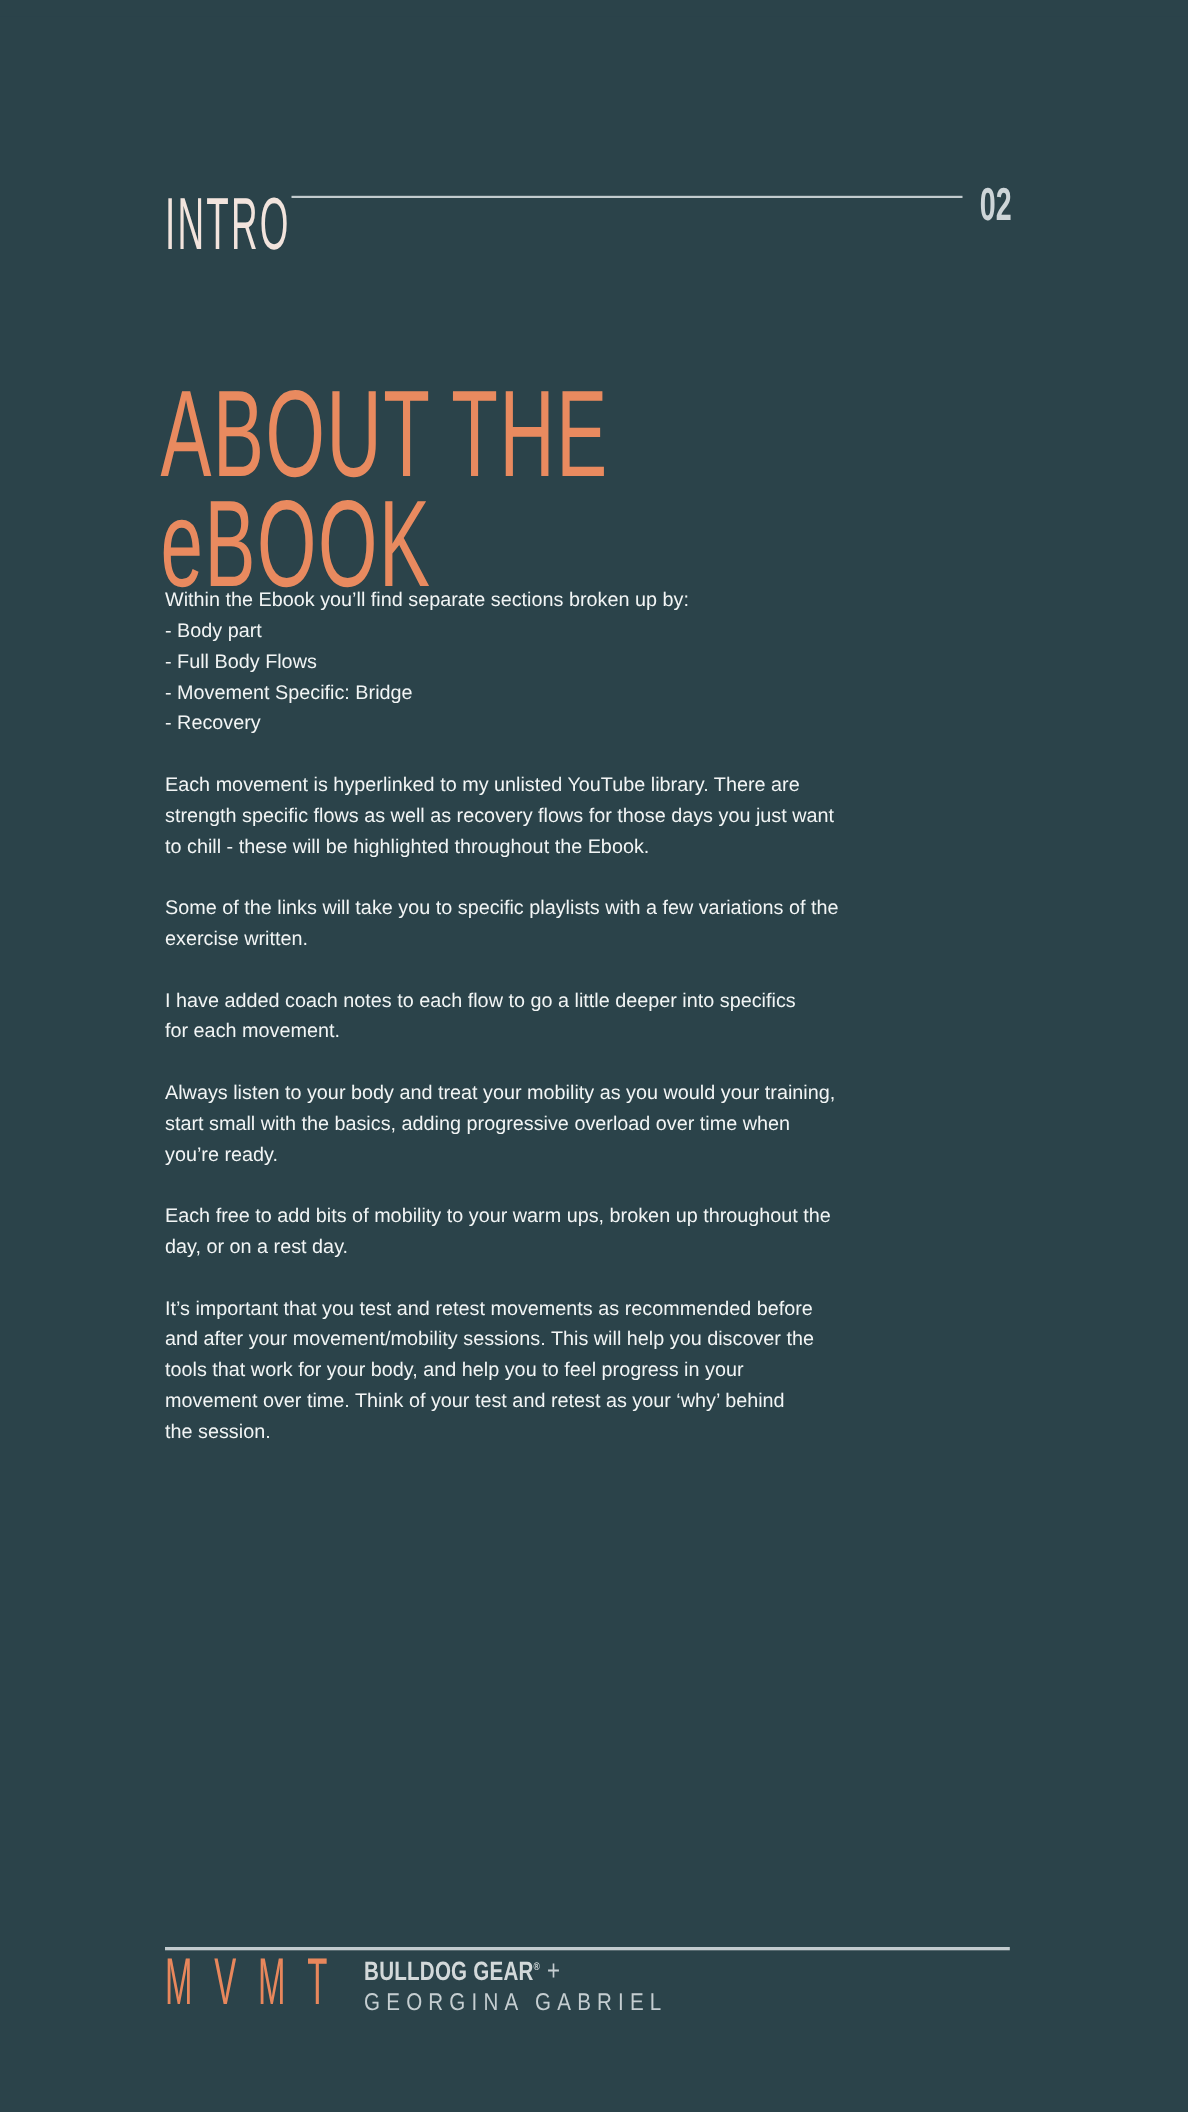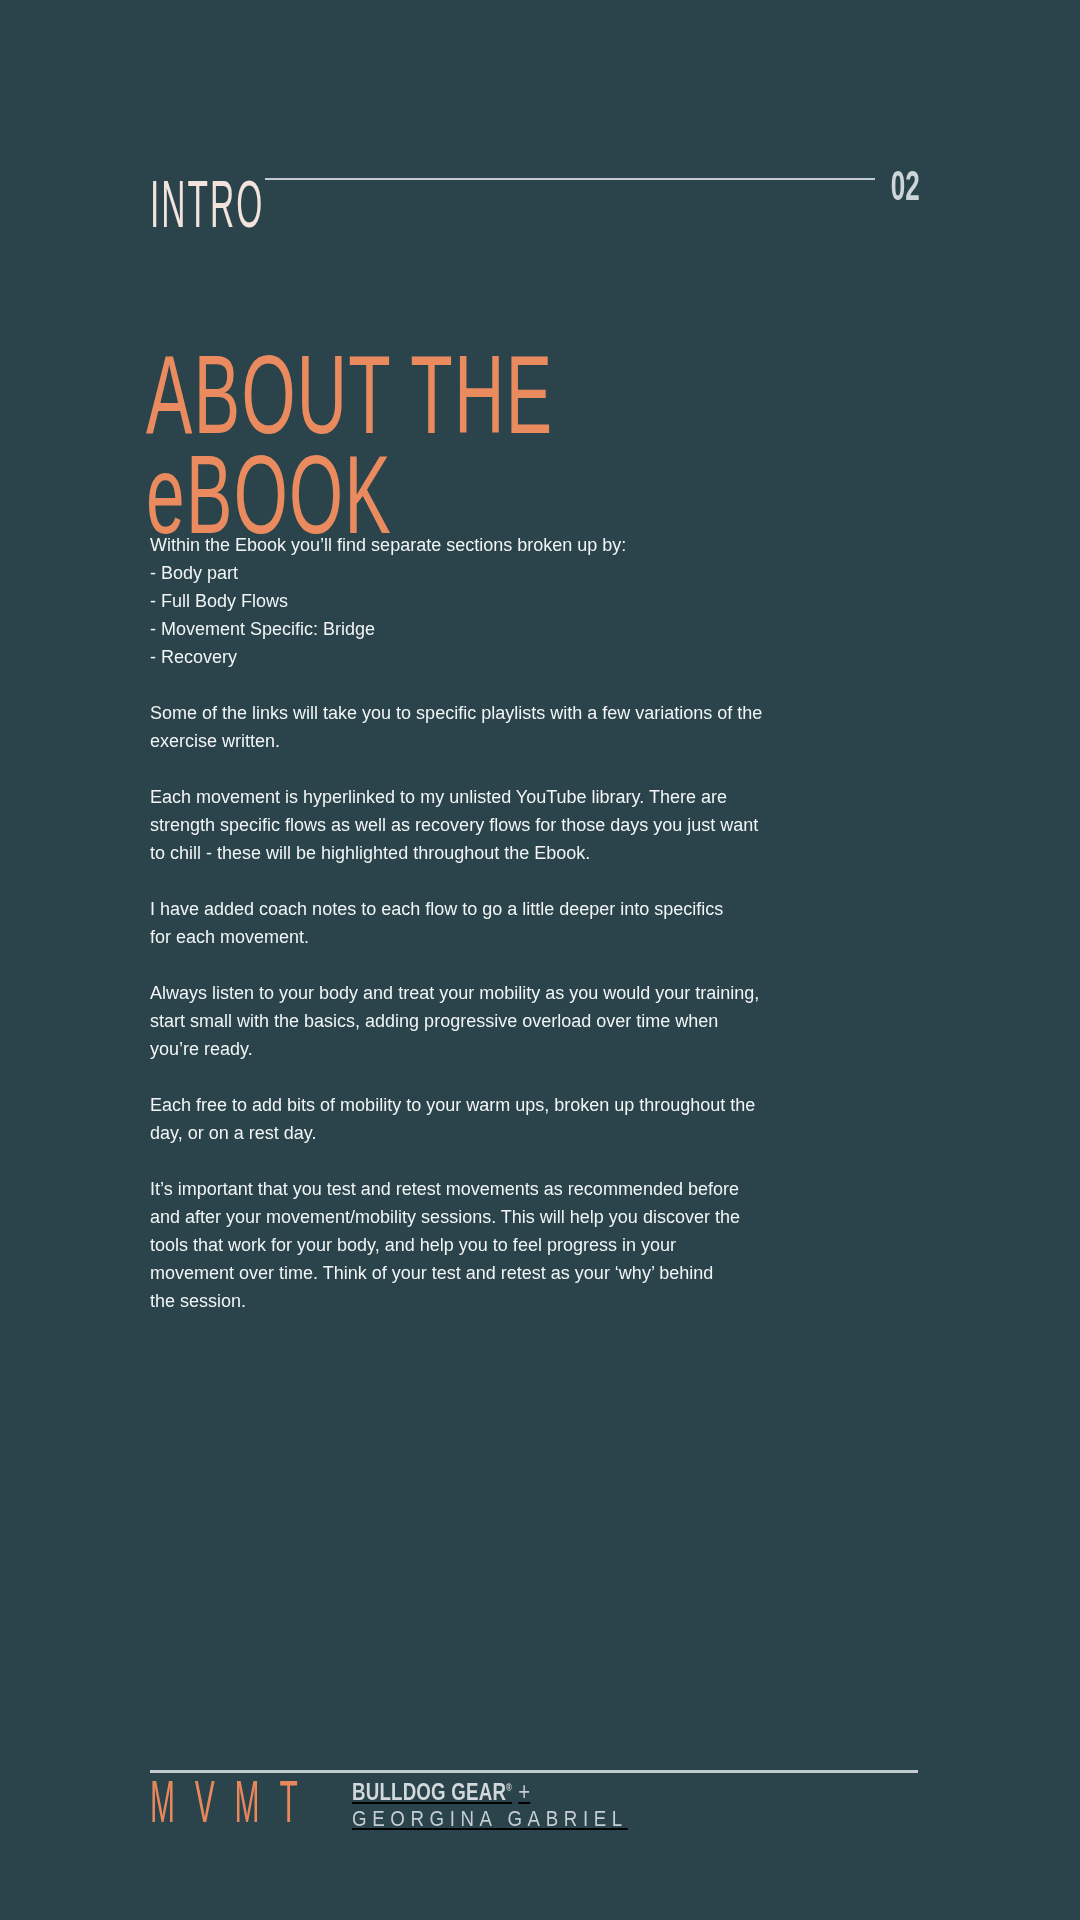--- a/index.html
+++ b/index.html
@@ -72,21 +72,21 @@
   }
   .mvmt-logo{
     position:absolute;left:150px;top:1757px;
     font-size:60px;line-height:60px;
     letter-spacing:0.66em;
     color:var(--mvmt,#e8875c);
     transform:scaleX(0.5);transform-origin:0 0;
     white-space:nowrap;
   }
   .brand{
-    position:absolute;left:352px;top:1763px;text-decoration:underline;
+    position:absolute;left:331px;top:1763px;
   }
   .brand-line1{
     font-size:24px;line-height:26px;font-weight:bold;
     letter-spacing:0.01em;
     color:var(--brand-strong,#d3d9da);
     transform:scaleX(0.78);transform-origin:0 0;
     white-space:nowrap;
   }
   .brand-line1 .reg{
     font-size:10px;vertical-align:super;line-height:0;
@@ -118,25 +118,25 @@
     <div>ABOUT THE</div>
     <div>eBOOK</div>
   </div>
 
   <div class="body-copy">
     <p>Within the Ebook you’ll find separate sections broken up by:
 - Body part
 - Full Body Flows
 - Movement Specific: Bridge
 - Recovery</p>
-    <p>Some of the links will take you to specific playlists with a few variations of the
-exercise written.</p>
     <p>Each movement is hyperlinked to my unlisted YouTube library. There are
 strength specific flows as well as recovery flows for those days you just want
 to chill - these will be highlighted throughout the Ebook.</p>
+    <p>Some of the links will take you to specific playlists with a few variations of the
+exercise written.</p>
     <p>I have added coach notes to each flow to go a little deeper into specifics
 for each movement.</p>
     <p>Always listen to your body and treat your mobility as you would your training,
 start small with the basics, adding progressive overload over time when
 you’re ready.</p>
     <p>Each free to add bits of mobility to your warm ups, broken up throughout the
 day, or on a rest day.</p>
     <p>It’s important that you test and retest movements as recommended before
 and after your movement/mobility sessions. This will help you discover the
 tools that work for your body, and help you to feel progress in your

